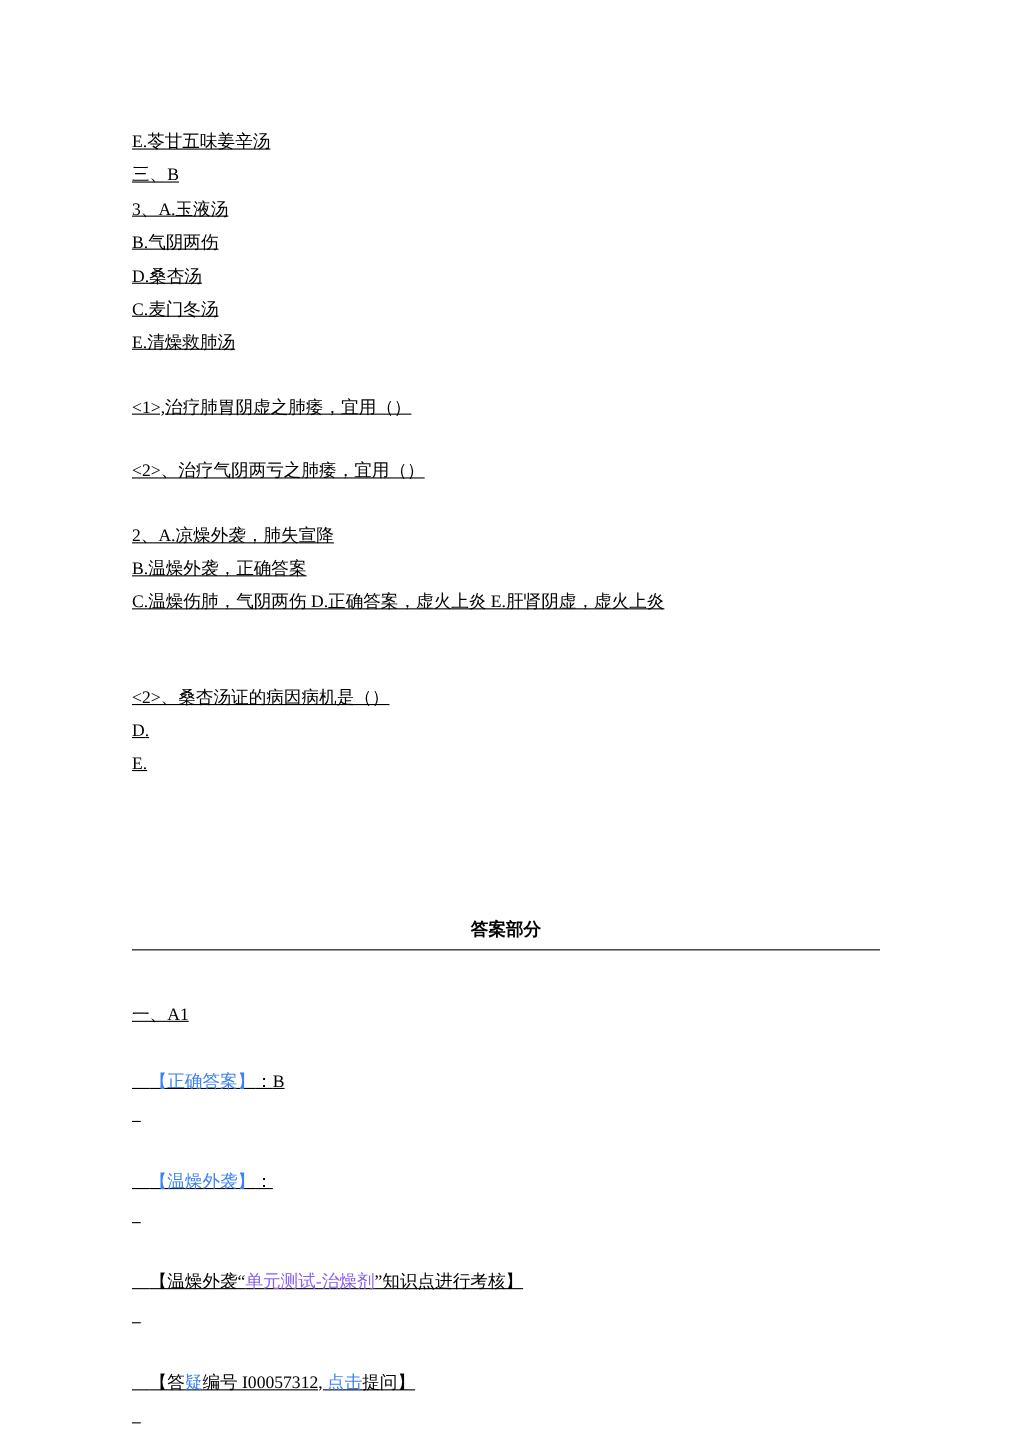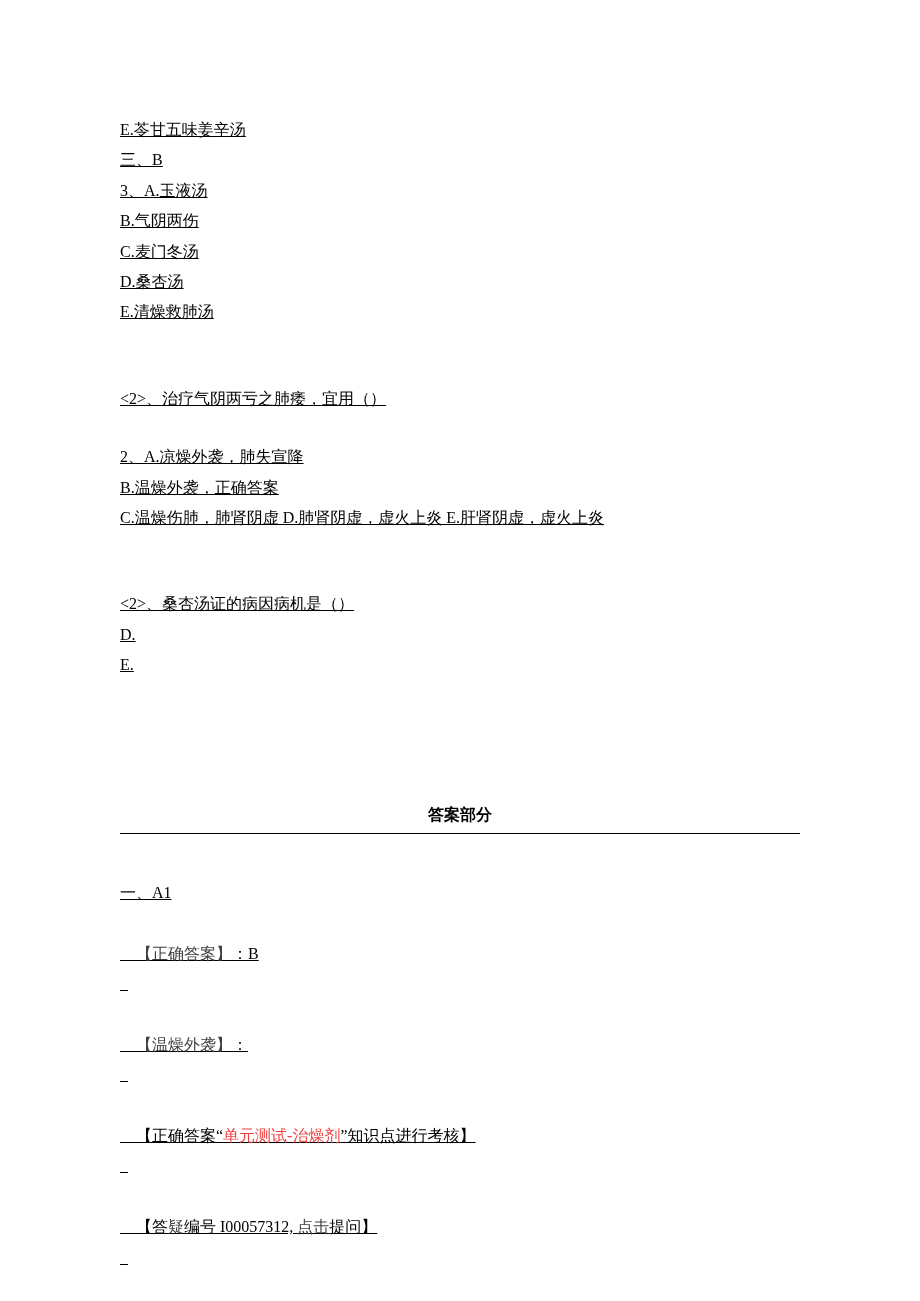--- a/index.html
+++ b/index.html
@@ -22,44 +22,45 @@
   .row { white-space: pre-wrap; text-decoration: underline; }
   .gap { height: 28px; }
   .bigGap { height: 60px; }
   .answers-heading {
     text-align: center;
     font-weight: bold;
     border-bottom: 1px solid #000;
     padding-bottom: 2px;
     margin-bottom: 16px;
   }
-  .blue { color: #404040; }
-  .green { color: #ef4444; }
+  .blue { color: #3b82f6; }
+  .green { color: #8b5cf6; }
 </style>
 </head>
 <body>
 
 <div class="page">
 
   <div class="row">E.苓甘五味姜辛汤</div>
   <div class="row">三、B</div>
   <div class="row">3、A.玉液汤</div>
   <div class="row">B.气阴两伤</div>
+  <div class="row">D.桑杏汤</div>
   <div class="row">C.麦门冬汤</div>
-  <div class="row">D.桑杏汤</div>
   <div class="row">E.清燥救肺汤</div>
 
   <div class="gap"></div>
+  <div class="row">&lt;1&gt;,治疗肺胃阴虚之肺痿，宜用（）</div>
   <div class="gap"></div>
   <div class="row">&lt;2&gt;、治疗气阴两亏之肺痿，宜用（）</div>
 
   <div class="gap"></div>
   <div class="row">2、A.凉燥外袭，肺失宣降</div>
   <div class="row">B.温燥外袭，正确答案</div>
-  <div class="row">C.温燥伤肺，肺肾阴虚 D.肺肾阴虚，虚火上炎 E.肝肾阴虚，虚火上炎</div>
+  <div class="row">C.温燥伤肺，气阴两伤 D.正确答案，虚火上炎 E.肝肾阴虚，虚火上炎</div>
 
   <div class="gap"></div>
   <div class="gap"></div>
   <div class="row">&lt;2&gt;、桑杏汤证的病因病机是（）</div>
   <div class="row">D.</div>
   <div class="row">E.</div>
 
   <div class="bigGap"></div>
   <div class="bigGap"></div>
 
@@ -68,19 +69,19 @@
   <div class="gap"></div>
   <div class="row">一、A1</div>
 
   <div class="row">
     <span class="blue">【正确答案】</span><span>：</span><span>B</span>
   </div>
   <div class="row">
     <span class="blue">【温燥外袭】</span><span>：</span>
   </div>
   <div class="row">
-    <span>【正确答案“</span><span class="green">单元测试-治燥剂</span><span>”知识点进行考核】</span>
+    <span>【温燥外袭“</span><span class="green">单元测试-治燥剂</span><span>”知识点进行考核】</span>
   </div>
   <div class="row">
     <span>【答</span><span class="blue">疑</span><span>编号 I00057312, </span><span class="blue">点击</span><span>提问】</span>
   </div>
 
 </div>
 
 </body></html>

